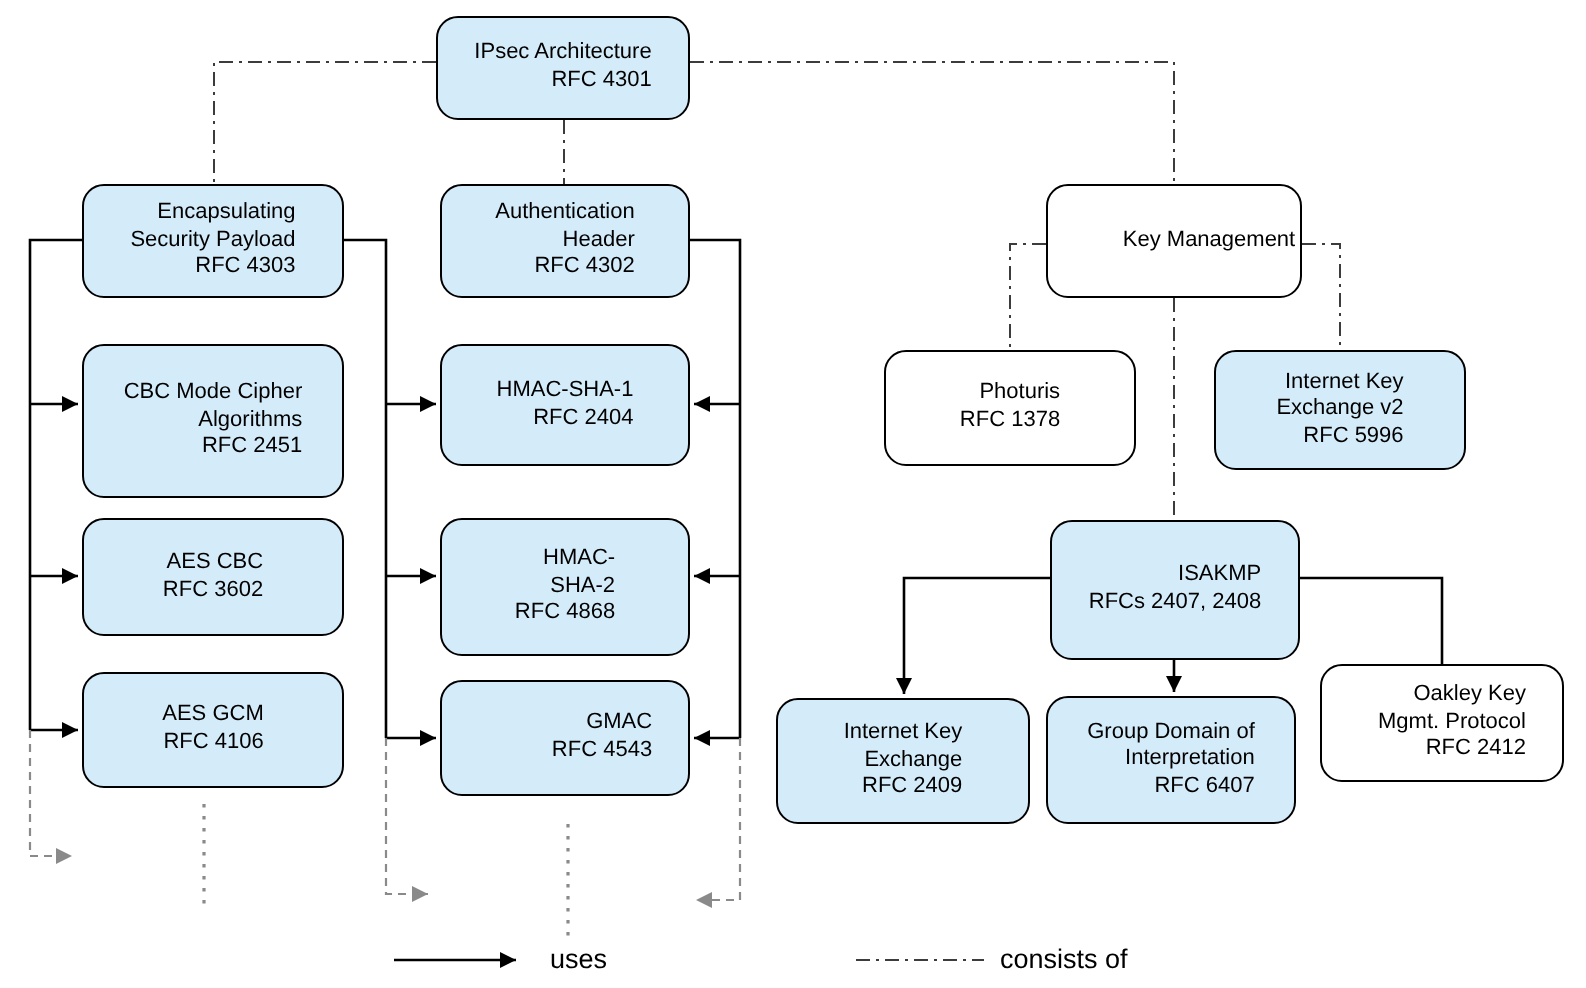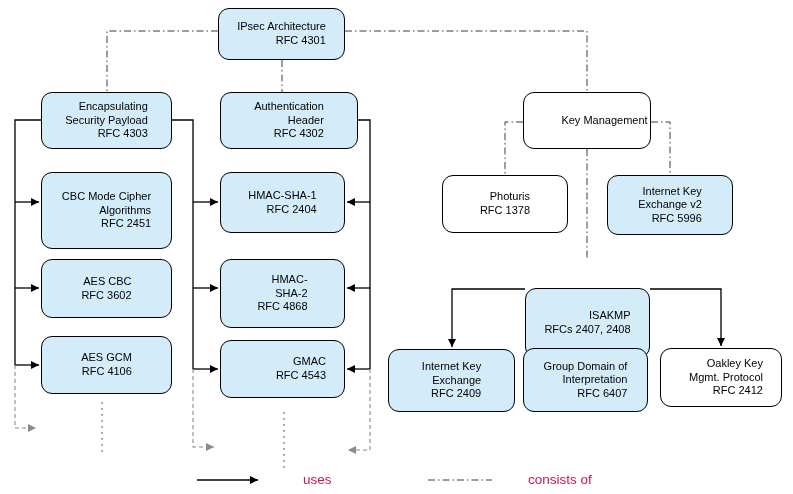--- a/index.html
+++ b/index.html
@@ -18,21 +18,21 @@
   .edge-dotted{fill:none; stroke:var(--continuation-gray); stroke-width:1.6; stroke-dasharray:1.8 4.2;}
   .node{
     position:absolute; box-sizing:border-box;
     border:1.5px solid var(--node-border); border-radius:11px;
     background:var(--node-fill);
     display:flex; align-items:center; justify-content:center; text-align:right;
     font-size:11px; line-height:1.24; color:#000; white-space:pre-line;
   }
   .node.white{background:var(--node-fill-white);}
   .legend-label{
-    position:absolute; font-size:13.5px; color:#be185d; white-space:nowrap;margin-left:28px;
+    position:absolute; font-size:13.5px; color:#000000; white-space:nowrap;
   }
 </style>
 </head>
 <body>
 
 <div class="canvas">
 
   <svg class="edges" width="793" height="494" viewBox="0 0 793 494">
     <defs>
       <marker id="arrowBlack" markerUnits="userSpaceOnUse" markerWidth="10" markerHeight="10" refX="8" refY="4" orient="auto">
@@ -76,51 +76,51 @@
 
     <path class="edge-solid" d="M197 480 H258" marker-end="url(#arrowBlack)"></path>
     <path class="edge-dashdot" d="M428 480 H492"></path>
   </svg>
 
   <div class="node" style="left:218px; top:8px;   width:127px; height:52px;">IPsec Architecture
 RFC 4301</div>
   <div class="node" style="left:41px;  top:92px;  width:131px; height:57px;">Encapsulating
 Security Payload
 RFC 4303</div>
-  <div class="node" style="left:220px; top:92px;  width:138px; height:57px;">Authentication
+  <div class="node" style="left:220px; top:92px;  width:125px; height:57px;">Authentication
 Header
 RFC 4302</div>
   <div class="node white" style="left:523px; top:92px;  width:128px; height:57px;padding-left:35px;">Key Management</div>
   <div class="node" style="left:41px;  top:172px; width:131px; height:77px;">CBC Mode Cipher
 Algorithms
 RFC 2451</div>
   <div class="node" style="left:220px; top:172px; width:125px; height:61px;">HMAC-SHA-1
 RFC 2404</div>
   <div class="node white" style="left:442px; top:175px; width:126px; height:58px;">Photuris
 RFC 1378</div>
   <div class="node" style="left:607px; top:175px; width:126px; height:60px;">Internet Key
 Exchange v2
 RFC 5996</div>
   <div class="node" style="left:41px;  top:259px; width:131px; height:59px;">AES CBC
 RFC 3602</div>
   <div class="node" style="left:220px; top:259px; width:125px; height:69px;">HMAC-
 SHA-2
 RFC 4868</div>
-  <div class="node" style="left:525px; top:260px; width:125px; height:70px;margin-top:28px;">ISAKMP
+  <div class="node" style="left:525px; top:260px; width:125px; height:70px;">ISAKMP
 RFCs 2407, 2408</div>
   <div class="node" style="left:41px;  top:336px; width:131px; height:58px;">AES GCM
 RFC 4106</div>
   <div class="node" style="left:220px; top:340px; width:125px; height:58px;padding-left:37px;">GMAC
 RFC 4543</div>
   <div class="node" style="left:388px; top:349px; width:127px; height:63px;">Internet Key
 Exchange
 RFC 2409</div>
   <div class="node" style="left:523px; top:348px; width:125px; height:64px;">Group Domain of
 Interpretation
 RFC 6407</div>
-  <div class="node white" style="left:660px; top:348px; width:122px; height:59px;padding-left:10px;">Oakley Key
+  <div class="node white" style="left:660px; top:332px; width:122px; height:59px;padding-left:10px;">Oakley Key
 Mgmt. Protocol
 RFC 2412</div>
 
   <div class="legend-label" style="left:275px; top:472px;">uses</div>
   <div class="legend-label" style="left:500px; top:472px;">consists of</div>
 
 </div>
 
 </body></html>

